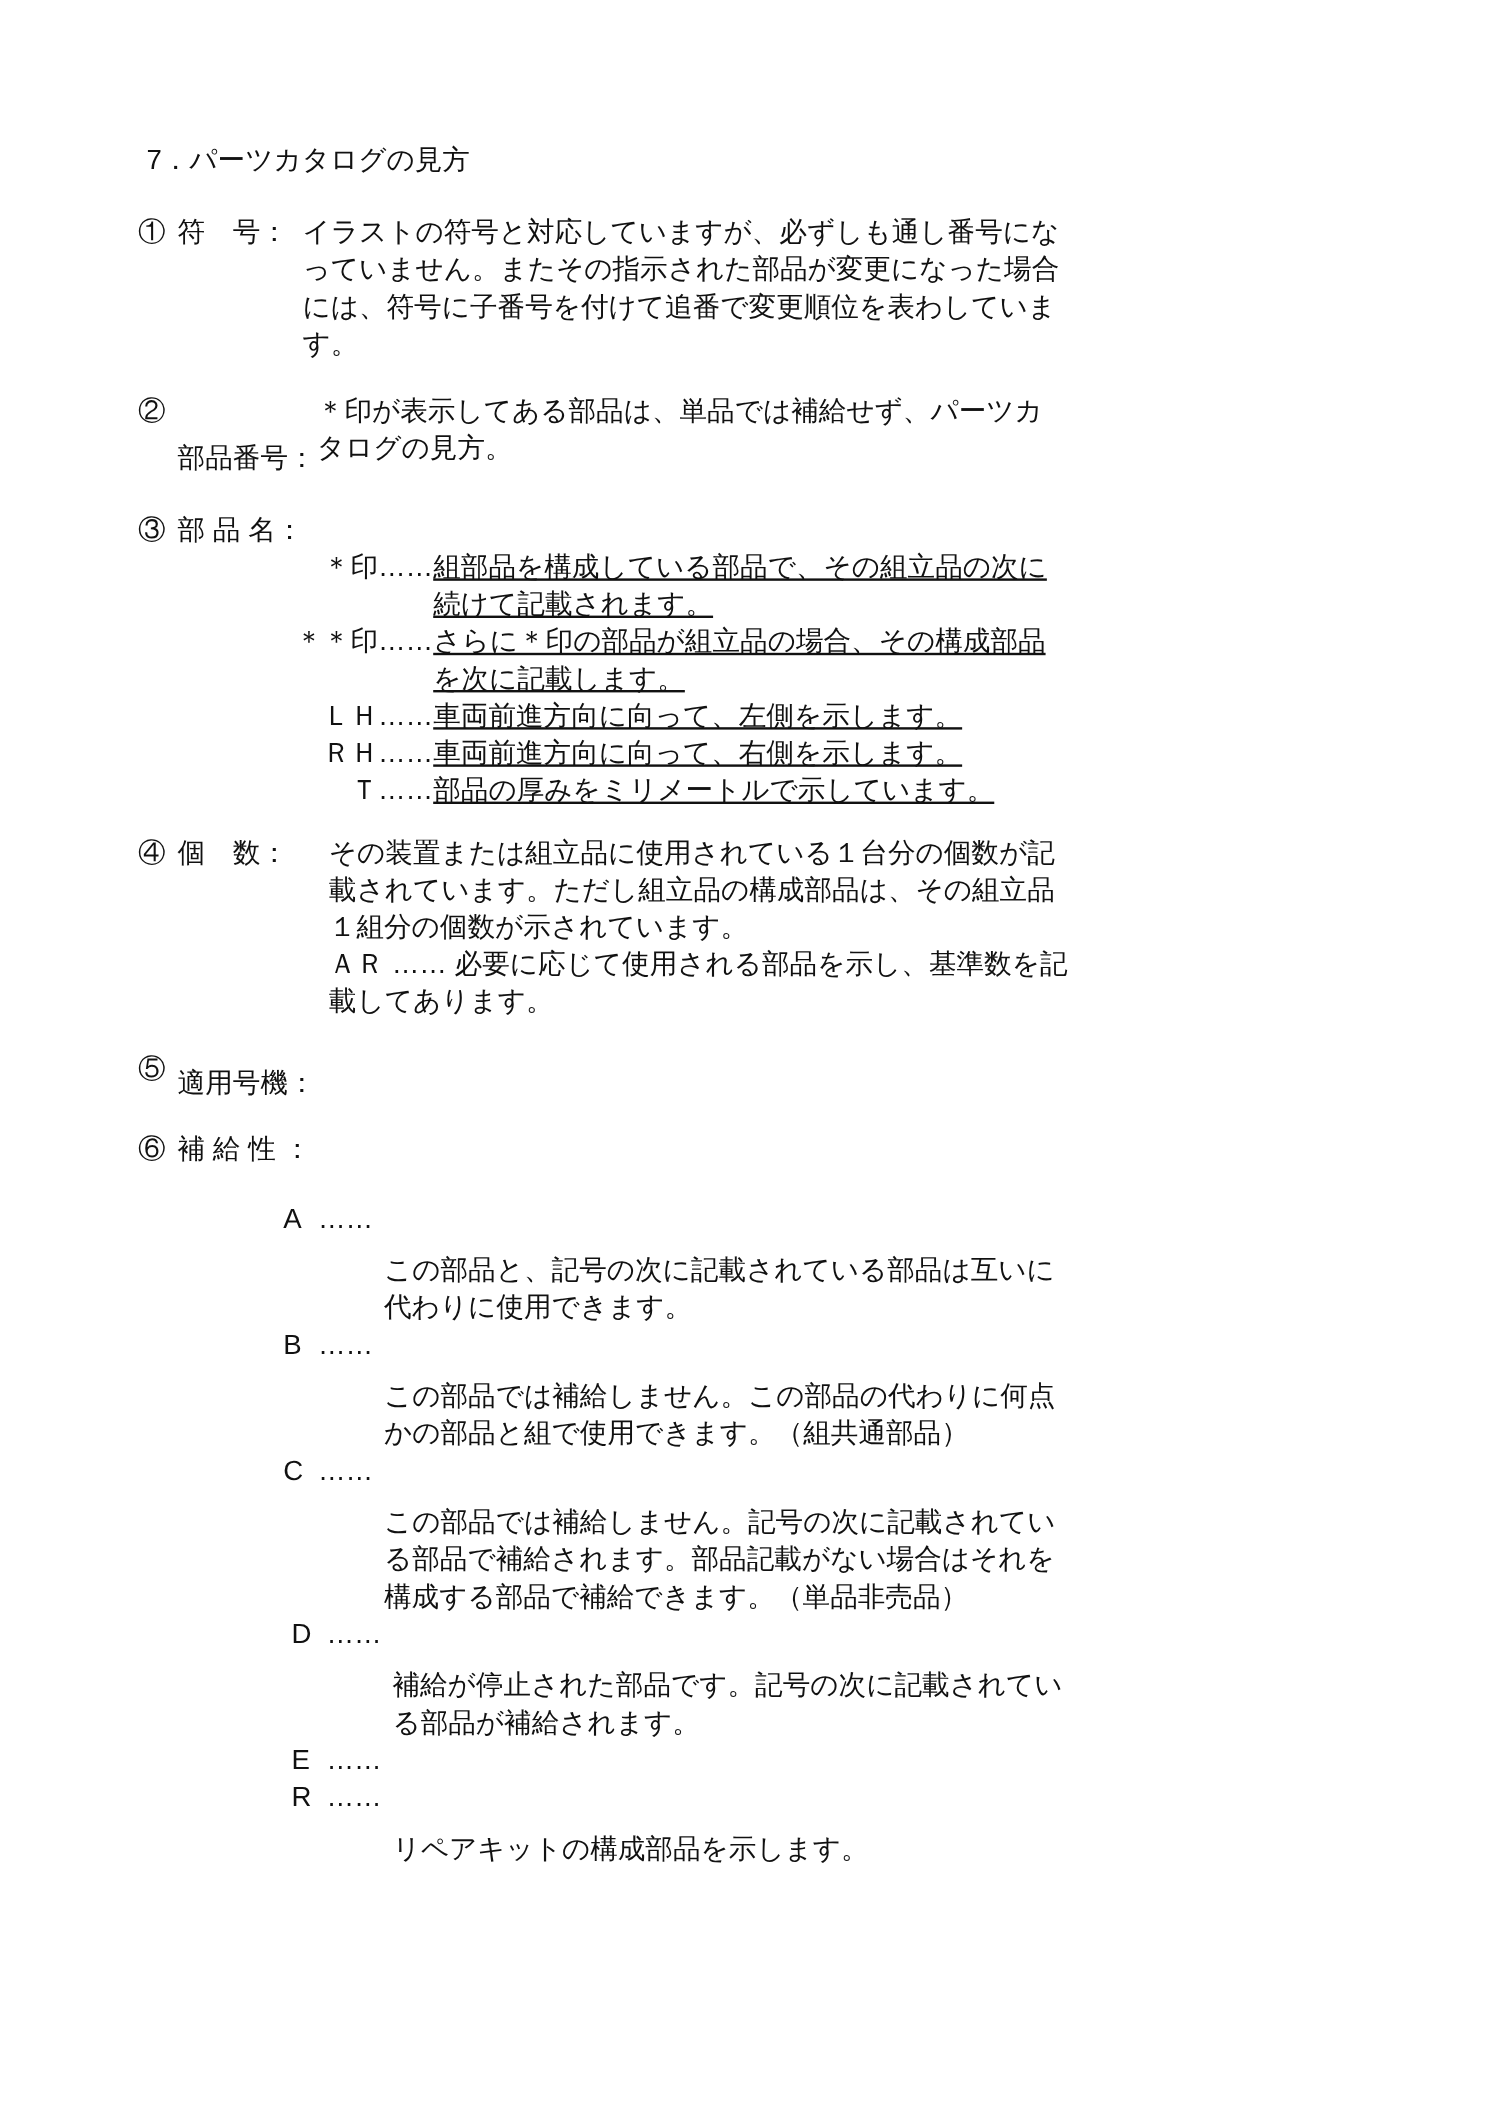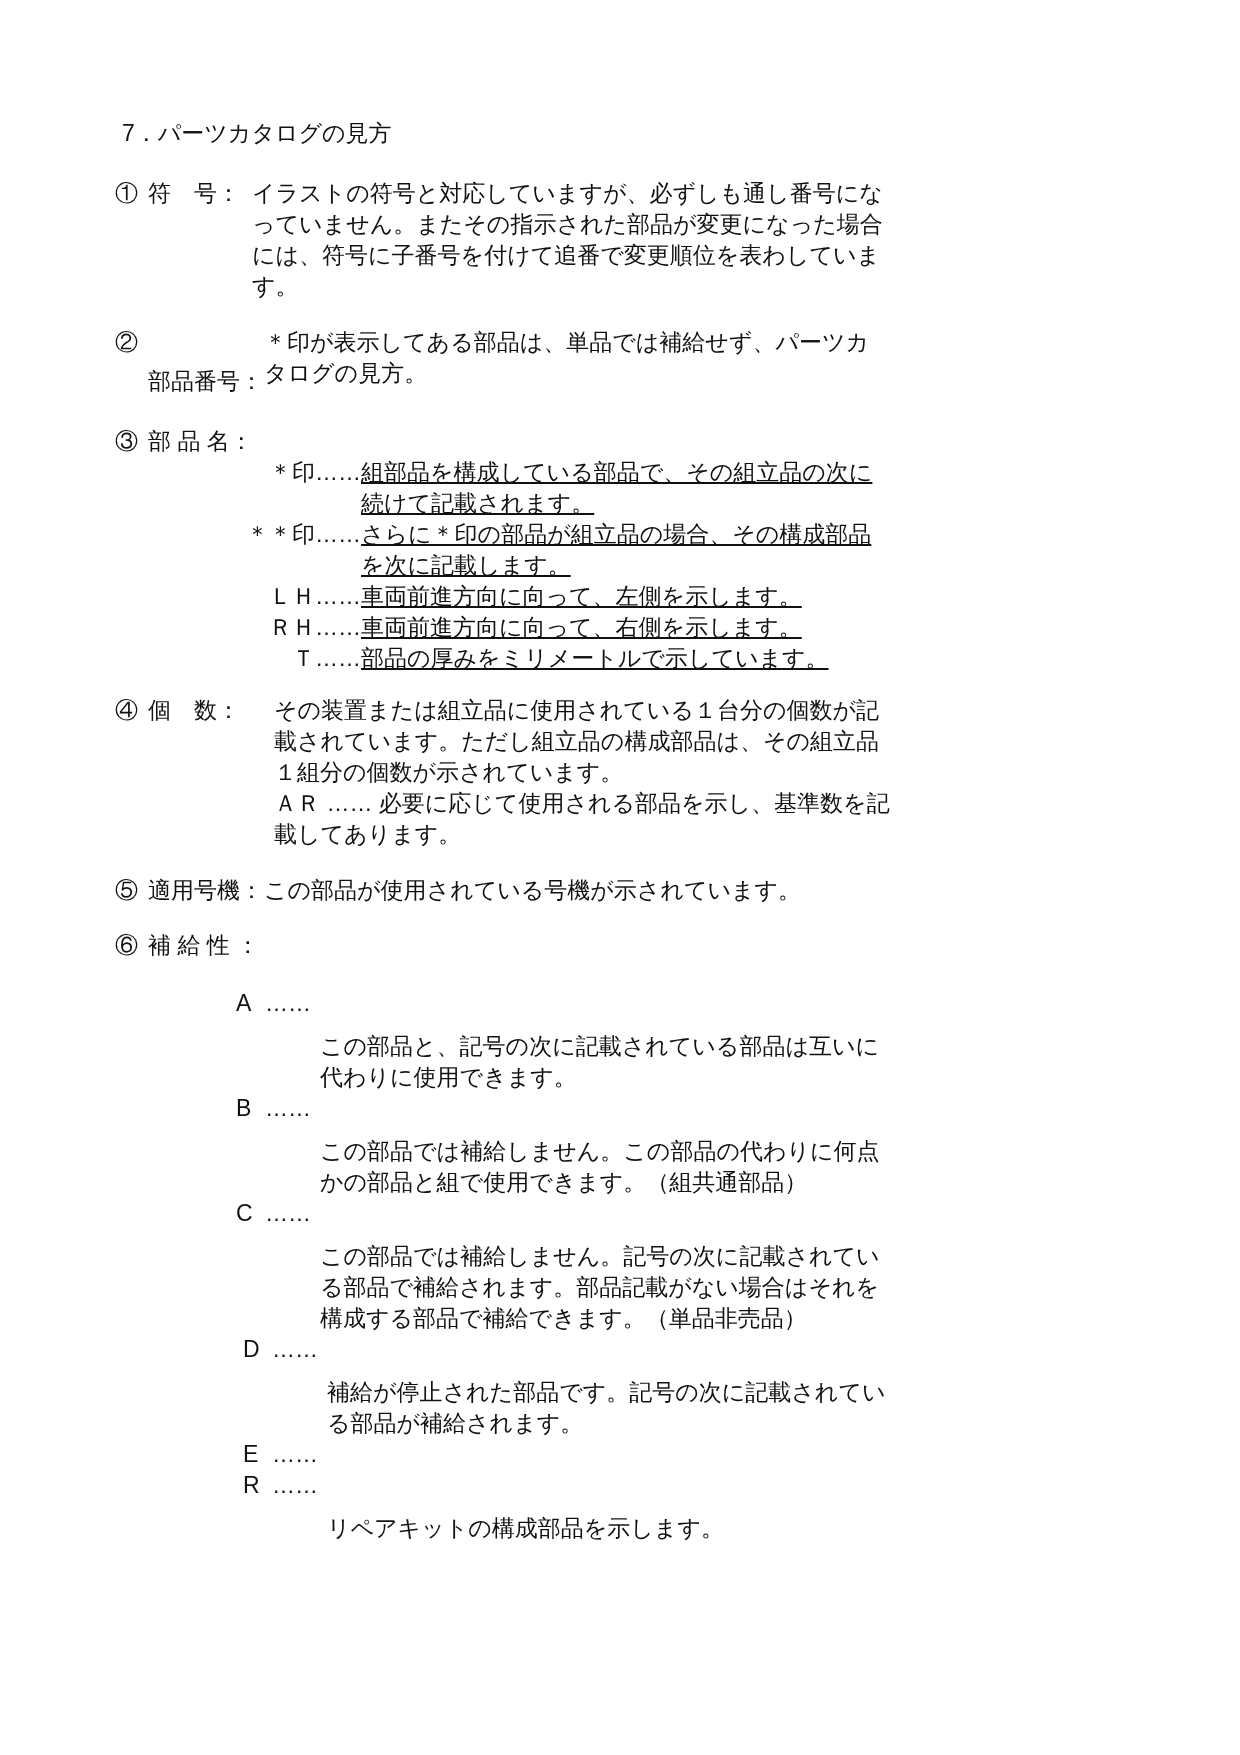--- a/index.html
+++ b/index.html
@@ -40,21 +40,21 @@
     width: 24px;
     margin-right: 9px;
   }
   .label {
     flex: none;
     white-space: pre;
   }
   .label-1 { min-width: 104px; }
   .label-2 { min-width: 116px; margin-top: 39px; }
   .label-4 { min-width: 126px; }
-  .label-5 { min-width: 116px; }
+  .label-5 { min-width: 116px; margin-top: 12px; }
   .body-col { flex: 1; min-width: 0; }
   .body { }
   .sec-1 { margin-top: 29px; }
   .sec-2 { margin-top: 25px; }
   .sec-3 { margin-top: 29px; }
   .sec-4 { margin-top: 21px; }
   .sec-5 { margin-top: 25px; }
   .sec-6 { margin-top: 24px; }
   
   .def-list { margin: 0; }
@@ -140,23 +140,20 @@
       <span class="label label-4">個　数：</span>
       <div class="body-col">
         <div class="body">その装置または組立品に使用されている１台分の個数が記載されています。ただし組立品の構成部品は、その組立品１組分の個数が示されています。</div>
         <div class="note">ＡＲ …… 必要に応じて使用される部品を示し、基準数を記載してあります。</div>
       </div>
     </section>
 
     <section class="sec sec-5">
       <span class="marker">⑤</span>
       <span class="label label-5">適用号機：</span>
-      <div class="body-col">
-        <div class="body">この部品が使用されている号機が示されています。</div>
-      </div>
     </section>
 
     <section class="sec-6">
       <div class="sec">
         <span class="marker">⑥</span>
         <span class="label">補 給 性 ：</span>
       </div>
       <div class="code-list">
         <div class="code-row">
           <span class="code">A</span>

